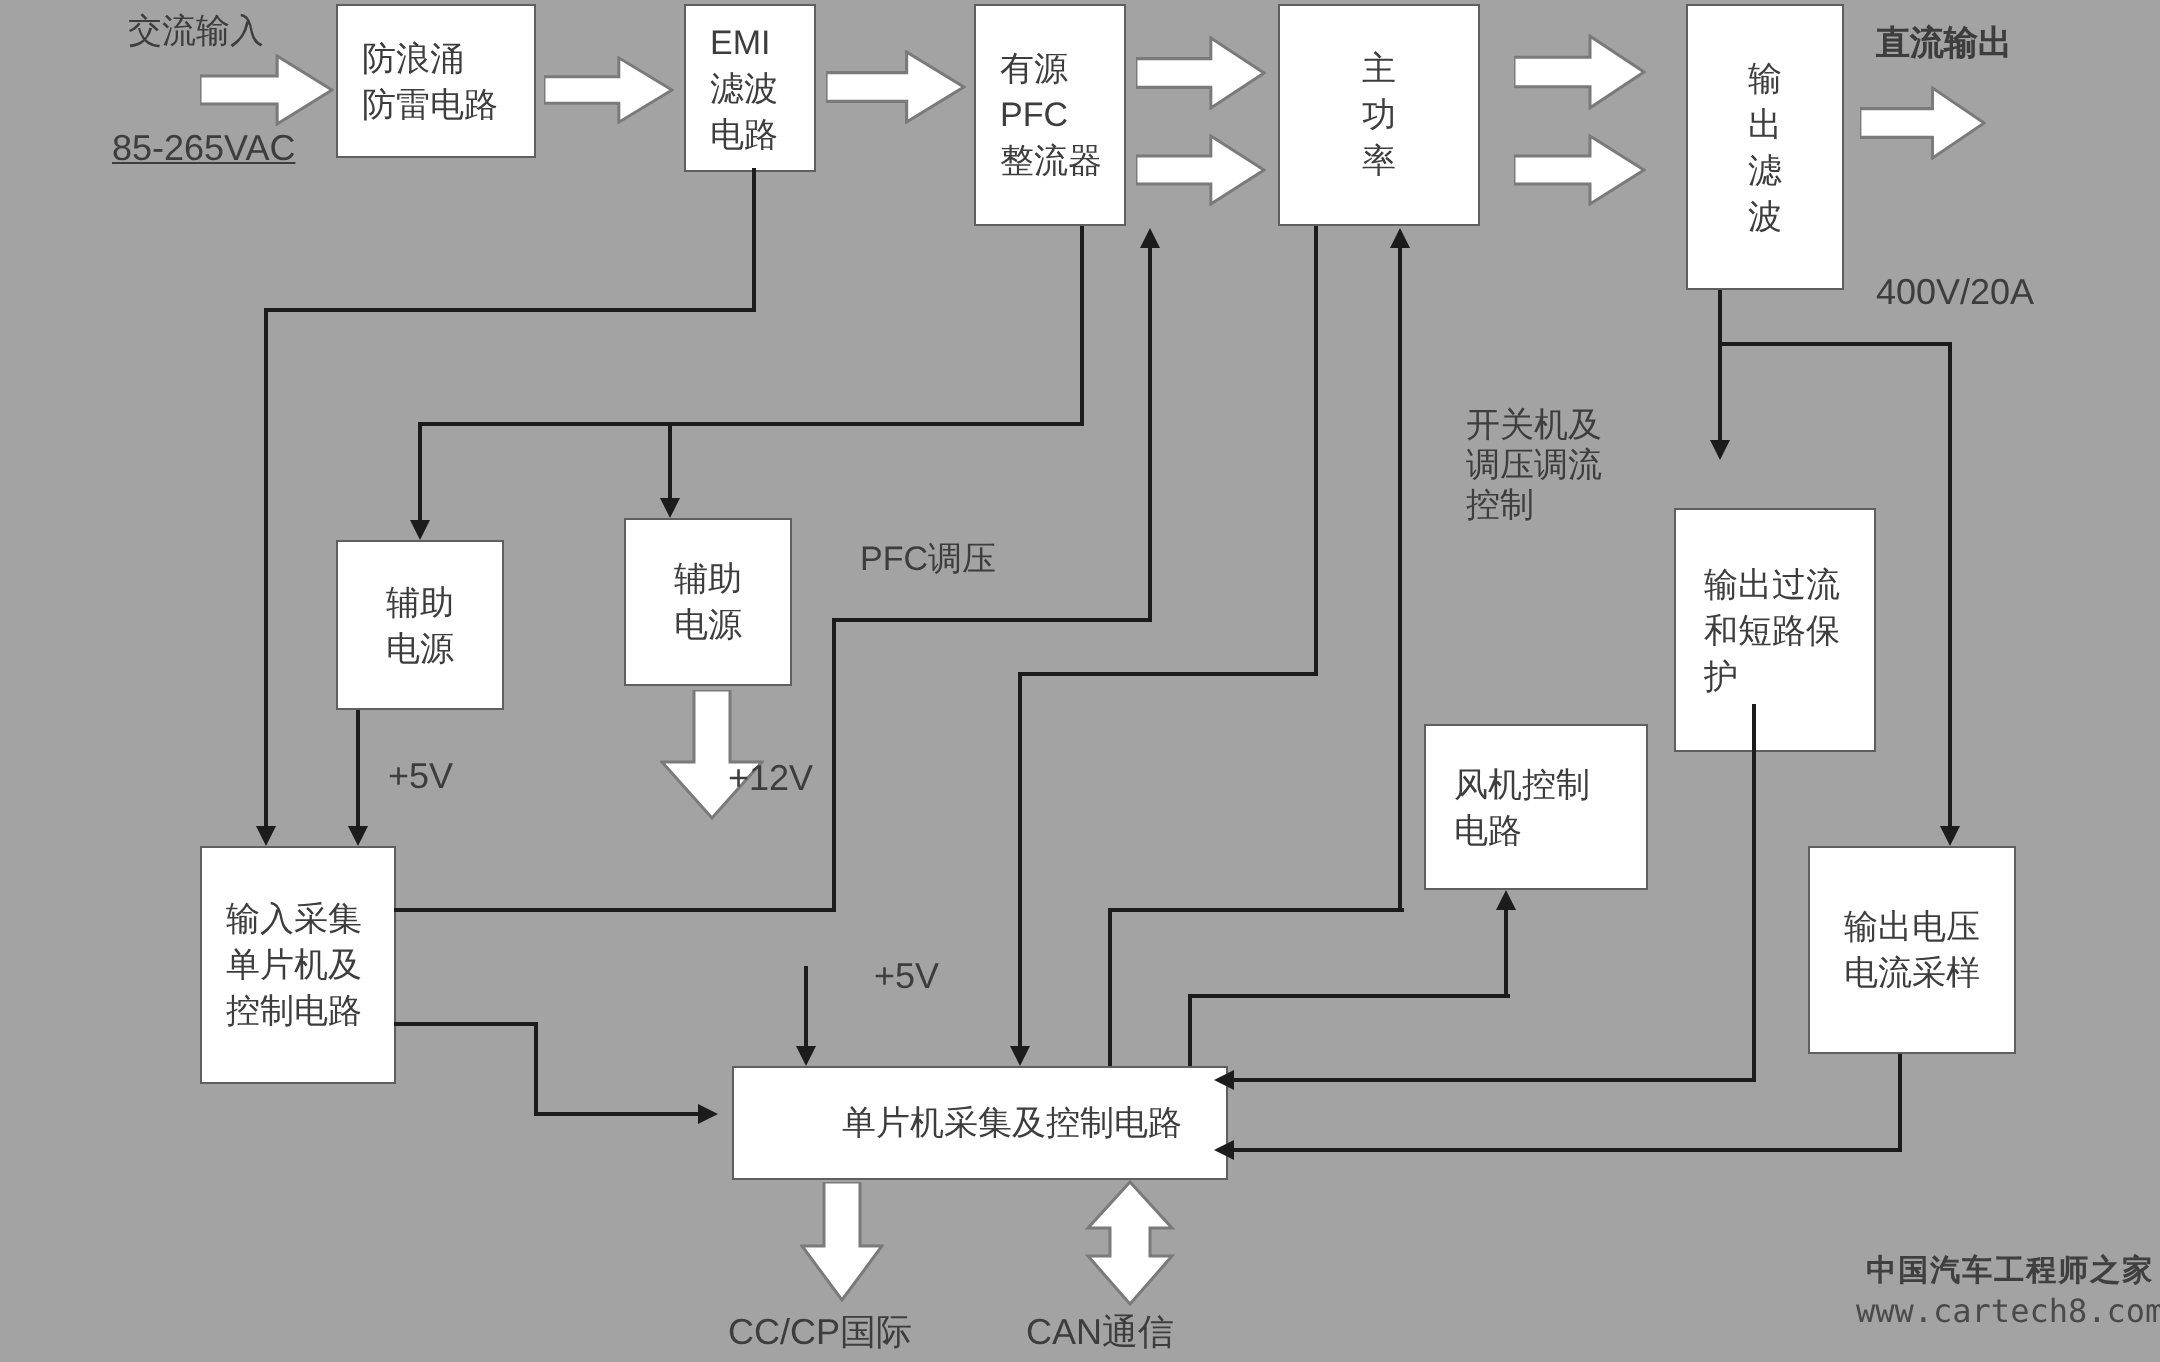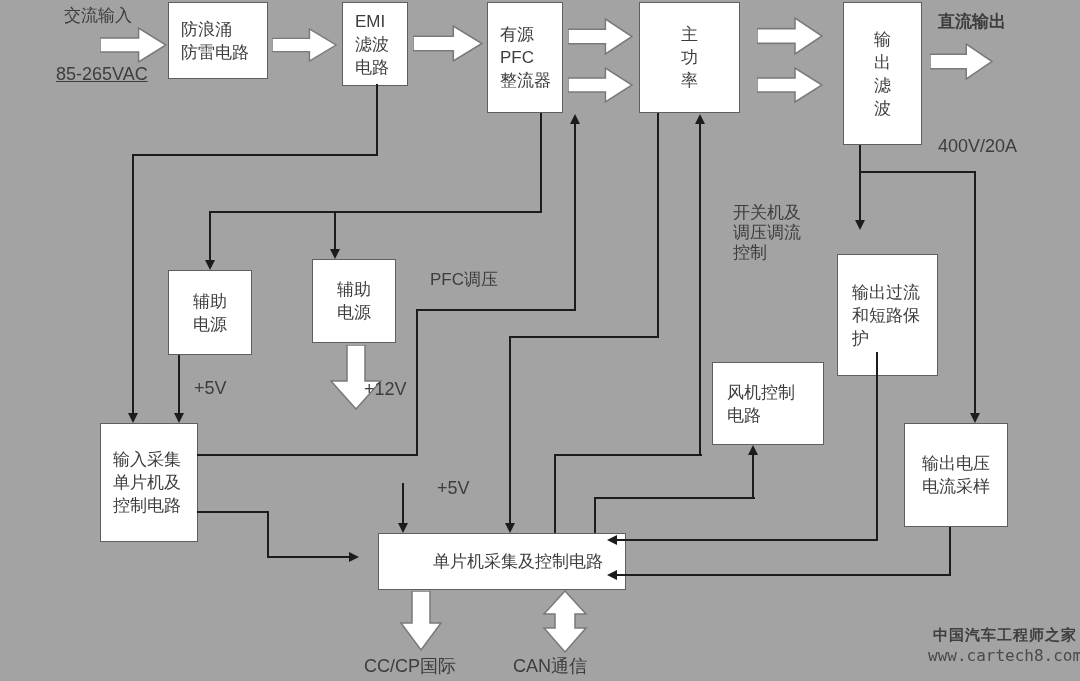--- a/index.html
+++ b/index.html
@@ -92,21 +92,21 @@
     <span>输出过流</span>
     <span>和短路保</span>
     <span>护</span>
   </div>
 
   <div class="box center" style="left:904px;top:423px;width:104px;height:104px;">
     <span>输出电压</span>
     <span>电流采样</span>
   </div>
 
-  <div class="box center" style="left:378px;top:533px;width:248px;height:57px;padding-left:32px;">
+  <div class="box center" style="left:366px;top:533px;width:248px;height:57px;padding-left:32px;">
     <span>单片机采集及控制电路</span>
   </div>
 
   <div class="harrow" style="left:100px;top:27px;width:67px;height:36px;">
     <svg viewBox="0 0 66 36" preserveAspectRatio="none">
         <polygon points="0,11 38,11 38,1 65,18 38,35 38,25 0,25" fill="#ffffff" stroke="#7a7a7a" stroke-width="1.5"></polygon>
       </svg>
   </div>
   <div class="harrow" style="left:272px;top:28px;width:65px;height:34px;">
     <svg viewBox="0 0 66 36" preserveAspectRatio="none">

